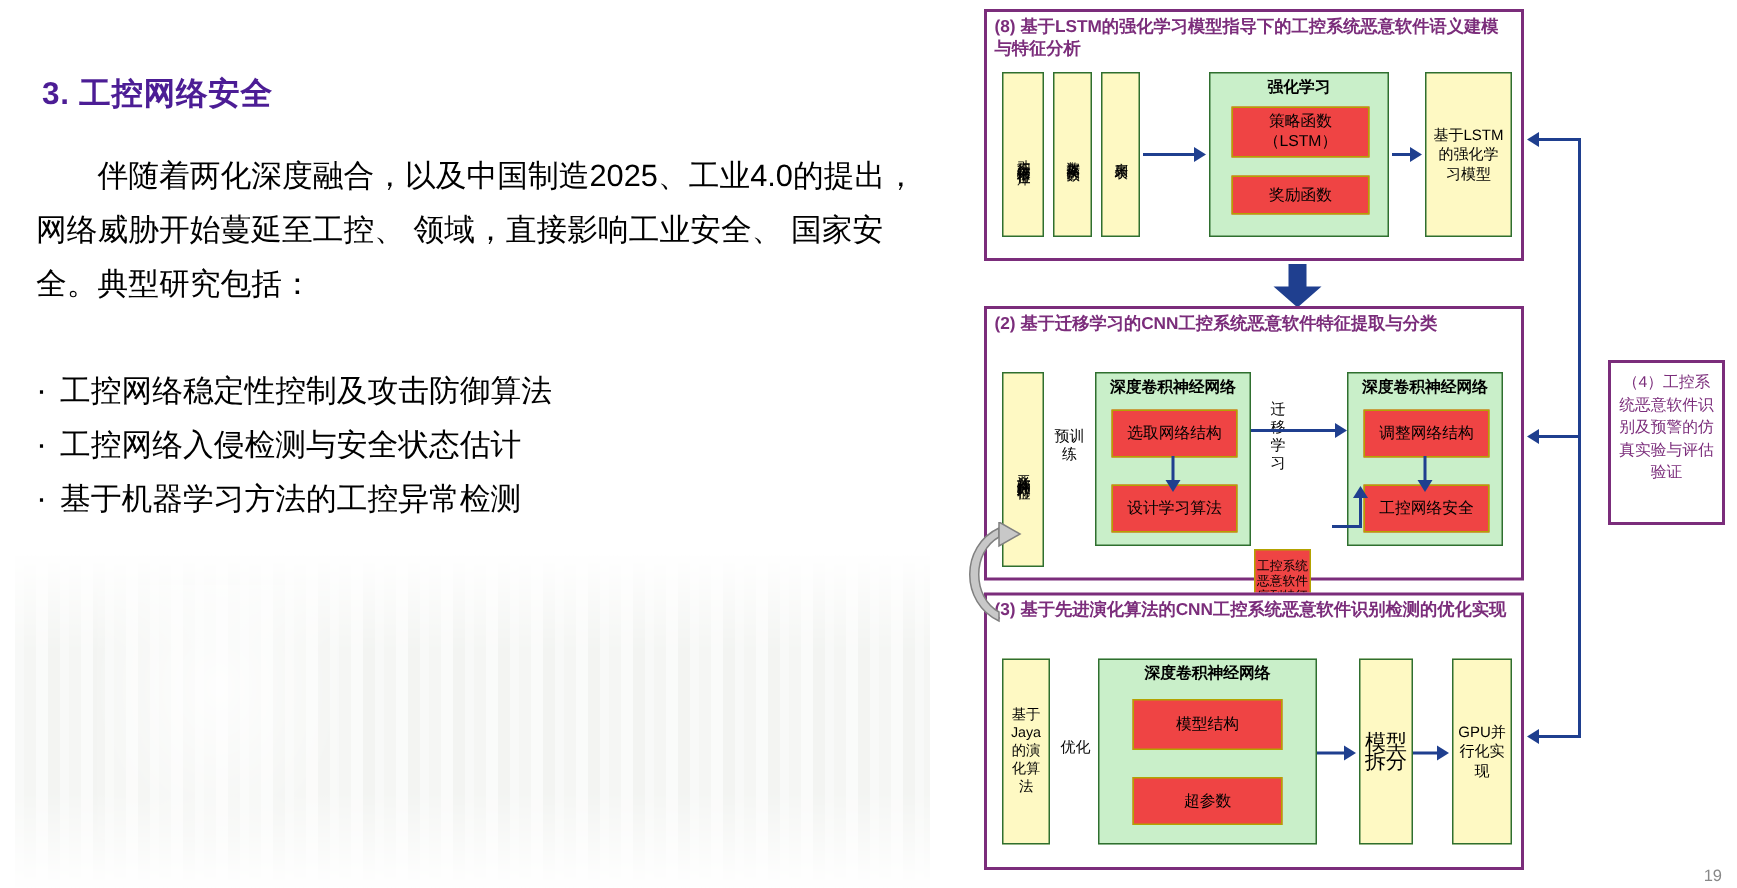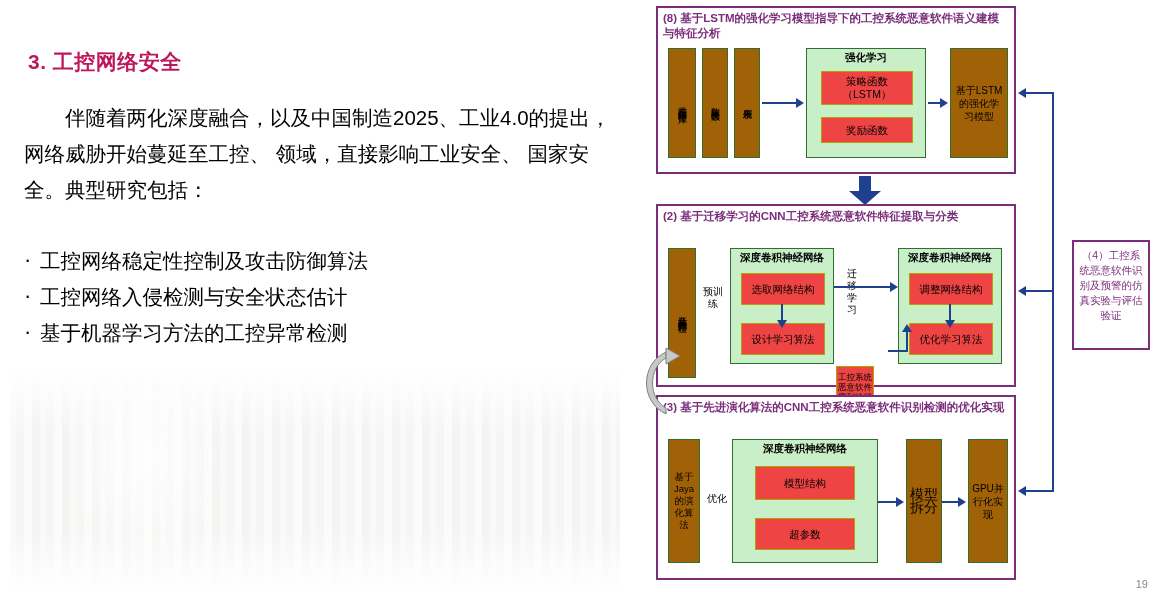--- a/index.html
+++ b/index.html
@@ -20,21 +20,21 @@
     left: 0; top: 0;
     width: 640px;
     height: 592px;
   }
   #section-heading {
     position: absolute;
     left: 28px;
     top: 48px;
     font-size: 21px;
     font-weight: bold;
-    color: #be185d;
+    color: #4c1d95;
     letter-spacing: 0.5px;
   }
   #body-paragraph {
     position: absolute;
     left: 24px;
     top: 100px;
     width: 592px;
     font-size: 20.5px;
     line-height: 36px;
     color: #000000;
@@ -109,21 +109,21 @@
     font-size: 11.5px;
     font-weight: bold;
     color: #7b2d7b;
     line-height: 15px;
     padding: 3px 5px 0 5px;
   }
   .grnbox {
     position: absolute;
     box-sizing: border-box;
     border: 1px solid #2f6f2f;
-    background: #a16207;
+    background: #fef9c3;
     font-size: 10px;
     color: #000;
     display: flex;
     align-items: center;
     justify-content: center;
     text-align: center;
     line-height: 13px;
   }
   .ylwbox {
     position: absolute;
@@ -282,21 +282,21 @@
       <div class="ylwbox" style="left:10px; top:74px; width:84px; height:32px;">设计学习算法</div>
     </div>
 
     <div class="plabel" style="left:186px; top:62px; width:16px;">迁移学习</div>
 
     <div class="ylwbox" style="left:178px; top:116px; width:38px; height:42px; font-size:8.5px; line-height:10px;margin-top:44px;">工控系统恶意软件序列特征</div>
 
     <div class="grn-group" style="left:240px; top:42px; width:104px; height:116px;">
       <div class="group-label">深度卷积神经网络</div>
       <div class="ylwbox" style="left:10px; top:24px; width:84px; height:32px;">调整网络结构</div>
-      <div class="ylwbox" style="left:10px; top:74px; width:84px; height:32px;">优化学习算法</div>
+      <div class="ylwbox" style="left:10px; top:74px; width:84px; height:32px;">工控网络安全</div>
     </div>
 
     <div class="arrow-line" style="left:123px; top:98px; width:2px; height:20px;"></div>
     <div class="arrow-head-d" style="left:119px; top:114px;"></div>
 
     <div class="arrow-line" style="left:176px; top:80px; width:56px; height:2px;"></div>
     <div class="arrow-head-r" style="left:232px; top:76px;"></div>
 
     <div class="arrow-line" style="left:248px; top:124px; width:2px; height:22px;"></div>
     <div class="arrow-head-u" style="left:244px; top:118px;"></div>

